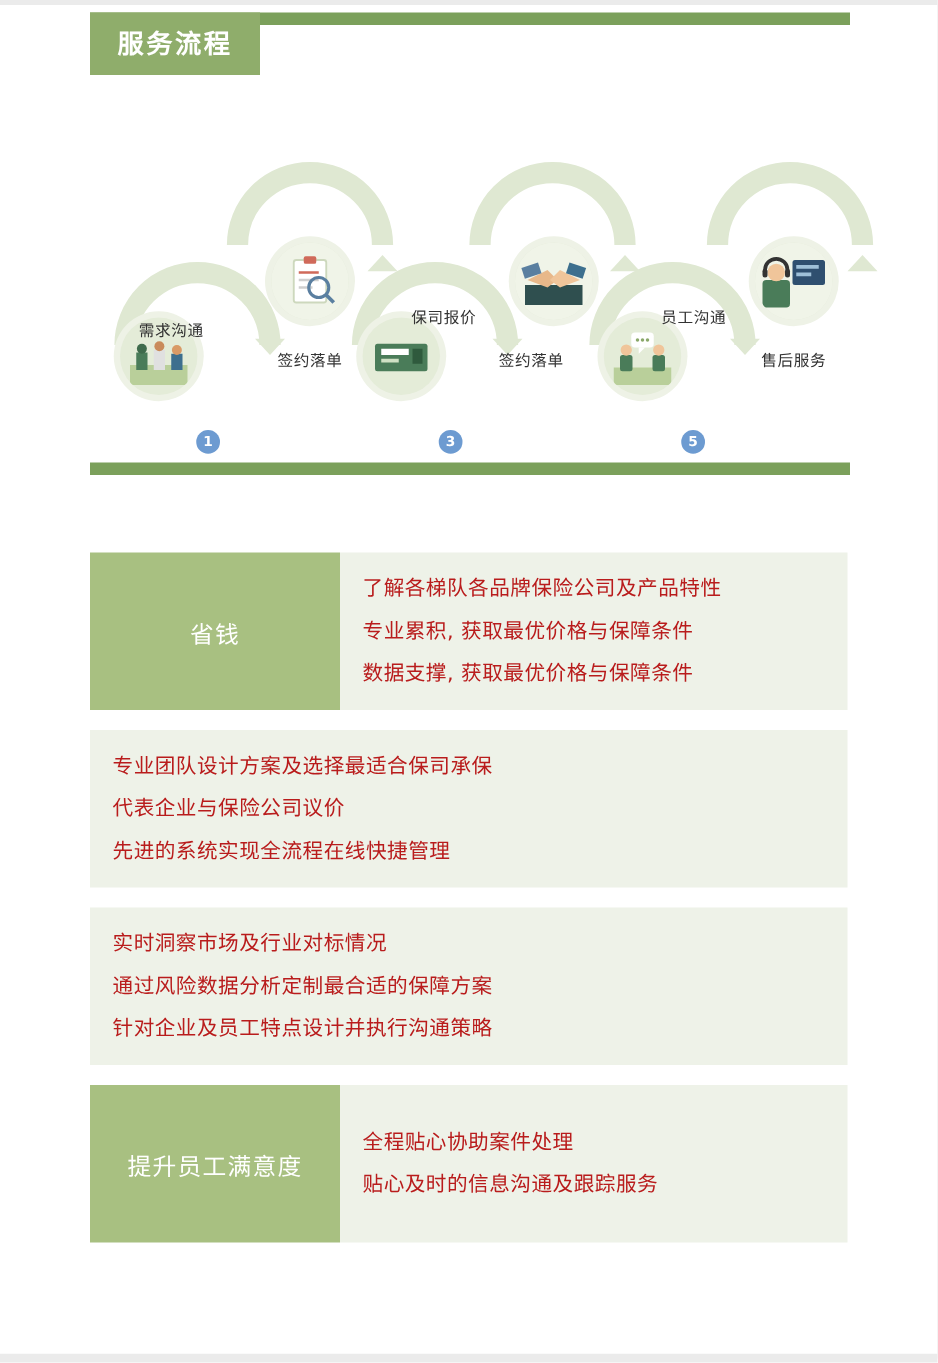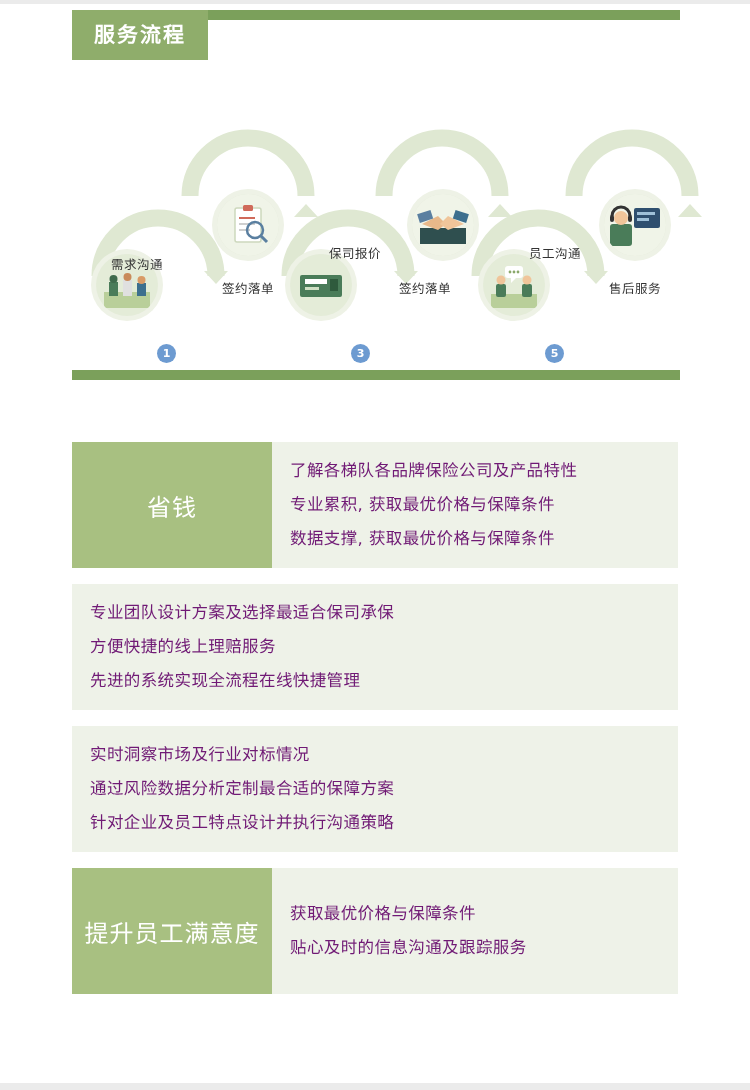--- a/index.html
+++ b/index.html
@@ -115,39 +115,39 @@
     margin-bottom: 16px;
     height: 126px;
   }
   .value-key {
     width: 200px;
     background: #a8c081;
     color: #ffffff;
     display: flex;
     align-items: center;
     justify-content: center;
-    font-size: 24px;
+    font-size: 19px;
     letter-spacing: 1px;
     flex: 0 0 200px;
     box-sizing: border-box;
     text-align: center;
     padding: 0 8px;
   }
   .value-body {
     flex: 1;
     background: #eef2e8;
     display: flex;
     flex-direction: column;
     justify-content: center;
     padding: 0 0 0 18px;
     box-sizing: border-box;
   }
   .value-line {
     font-size: 16.5px;
-    color: #701a75;
+    color: #b91c1c;
     line-height: 34px;
     letter-spacing: 0.4px;
     white-space: nowrap;
   }
 </style>
 </head>
 <body>
 
 <div id="page">
   <div class="page-inner">
@@ -274,36 +274,36 @@
         <div class="value-body">
           <div class="value-line">了解各梯队各品牌保险公司及产品特性</div>
           <div class="value-line">专业累积, 获取最优价格与保障条件</div>
           <div class="value-line">数据支撑, 获取最优价格与保障条件</div>
         </div>
       </div>
 
       <div class="value-row">
         <div class="value-body">
           <div class="value-line">专业团队设计方案及选择最适合保司承保</div>
-          <div class="value-line">方便快捷的线上理赔服务</div>
+          <div class="value-line">代表企业与保险公司议价</div>
           <div class="value-line">先进的系统实现全流程在线快捷管理</div>
         </div>
       </div>
 
       <div class="value-row">
         <div class="value-body">
           <div class="value-line">实时洞察市场及行业对标情况</div>
           <div class="value-line">通过风险数据分析定制最合适的保障方案</div>
           <div class="value-line">针对企业及员工特点设计并执行沟通策略</div>
         </div>
       </div>
 
       <div class="value-row">
         <div class="value-key">提升员工满意度</div>
         <div class="value-body">
-          <div class="value-line">获取最优价格与保障条件</div>
+          <div class="value-line">全程贴心协助案件处理</div>
           <div class="value-line">贴心及时的信息沟通及跟踪服务</div>
         </div>
       </div>
 
     </div>
   </div>
 </div>
 
 </body></html>

